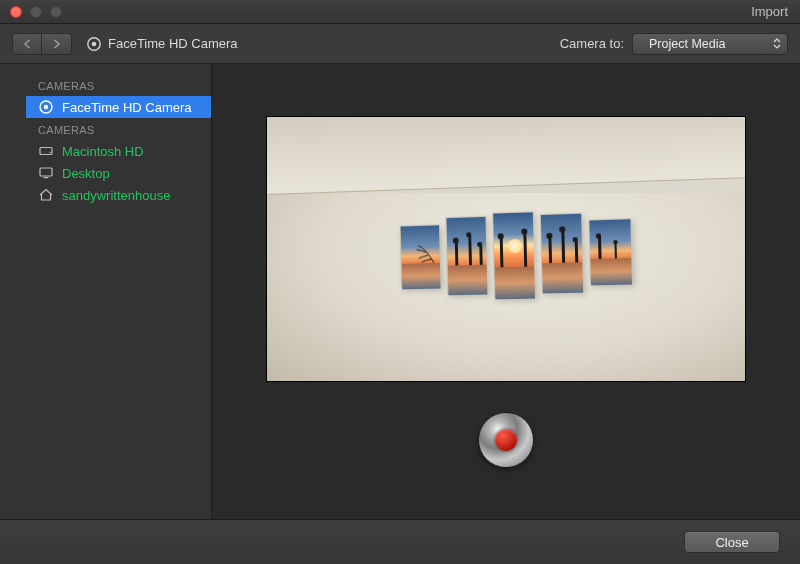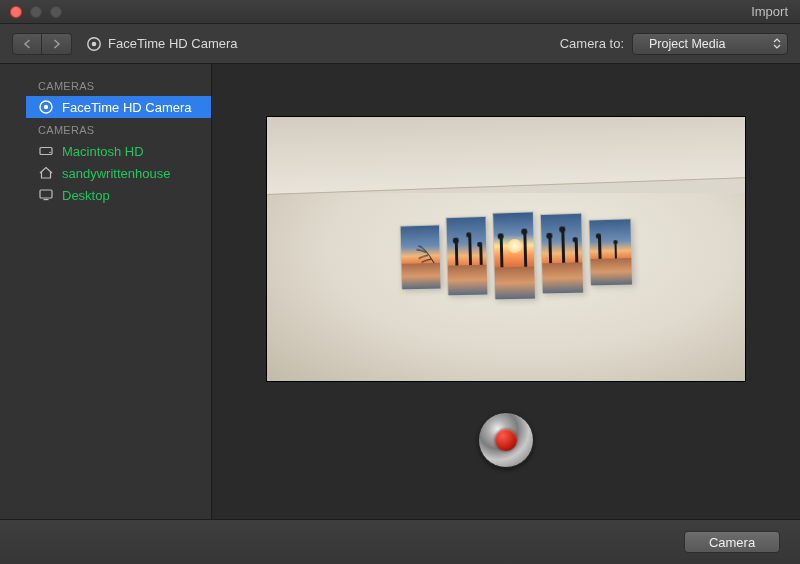--- a/index.html
+++ b/index.html
@@ -197,33 +197,33 @@
             <rect x="2" y="4.5" width="12" height="7" rx="1" fill="none" stroke="#bdbdbd" stroke-width="1.2"></rect>
             <circle cx="12" cy="9.5" r="0.8" fill="#bdbdbd"></circle>
           </svg>
       </span>
       <span>Macintosh HD</span>
     </div>
 
     <div class="item">
       <span class="ic">
         <svg width="16" height="16" viewBox="0 0 16 16">
-            <path d="M2 8 L8 2.5 L14 8 M3.5 7.2 V13 H12.5 V7.2" fill="none" stroke="#bdbdbd" stroke-width="1.2"></path>
-          </svg>
-      </span>
-      <span>sandywrittenhouse</span>
-    </div>
-    <div class="item">
-      <span class="ic">
-        <svg width="16" height="16" viewBox="0 0 16 16">
             <rect x="2" y="3" width="12" height="8" rx="1" fill="none" stroke="#bdbdbd" stroke-width="1.2"></rect>
             <rect x="5.5" y="12" width="5" height="1.2" fill="#bdbdbd"></rect>
           </svg>
       </span>
       <span>Desktop</span>
+    </div>
+    <div class="item">
+      <span class="ic">
+        <svg width="16" height="16" viewBox="0 0 16 16">
+            <path d="M2 8 L8 2.5 L14 8 M3.5 7.2 V13 H12.5 V7.2" fill="none" stroke="#bdbdbd" stroke-width="1.2"></path>
+          </svg>
+      </span>
+      <span>sandywrittenhouse</span>
     </div>
   </div>
 
   <div class="main">
     <div class="preview">
       <div class="wall"></div>
       <div class="ceiling"></div>
       <div class="canvas-set">
         <div class="panel" style="height:64px;margin-top:10px;">
             <div class="sky" style="height:38px;position:relative;">
@@ -277,15 +277,15 @@
       </div>
     </div>
     <div class="record">
       <div class="record-inner"></div>
     </div>
   </div>
 </div>
 
 <div class="footer">
   <div class="btn">
-    <span>Camera</span>
+    <span>Close</span>
   </div>
 </div>
 
 </body></html>

